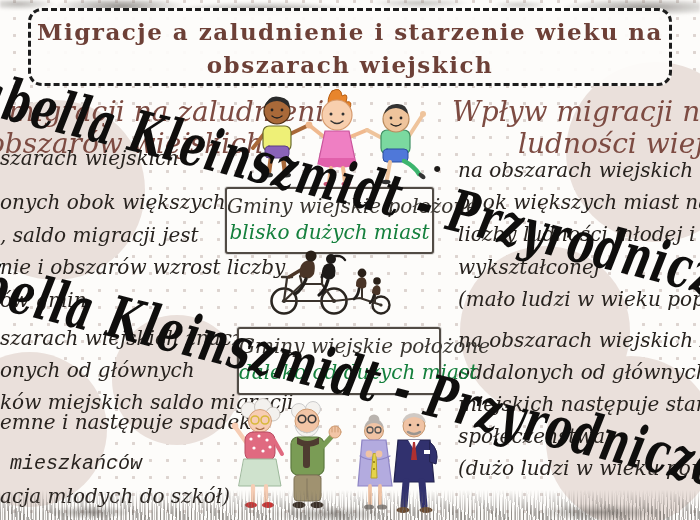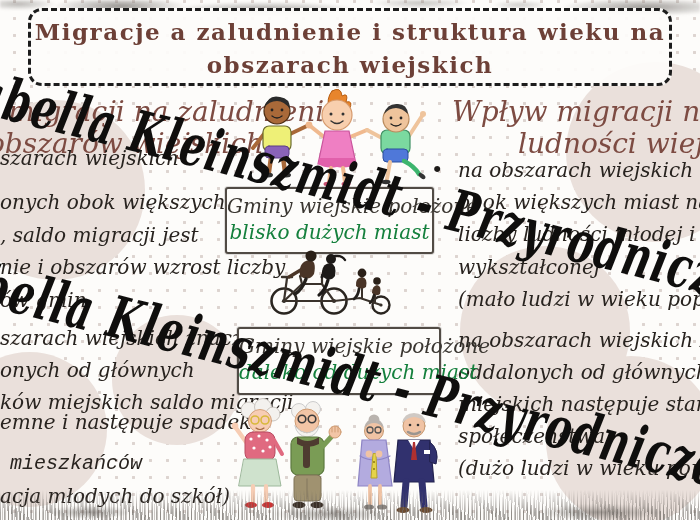--- a/index.html
+++ b/index.html
@@ -66,21 +66,21 @@
   <div class="circle" style="left:112px;top:315px;width:130px;height:130px;"></div>
   <div class="circle" style="left:460px;top:246px;width:170px;height:170px;"></div>
   <div class="circle" style="left:566px;top:62px;width:180px;height:180px;"></div>
   <div class="circle" style="left:546px;top:356px;width:170px;height:170px;"></div>
 
   <div id="grunge-top"></div>
   <div id="grunge-bottom"></div>
 
   <div id="title-box">
     <div class="title-wrap">
-      <div class="title-line">Migracje a zaludnienie i struktura wieku na</div>
+      <div class="title-line">Migracje a zaludnienie i starzenie wieku na</div>
       <div class="title-line">obszarach wiejskich</div>
     </div>
   </div>
 
   <div class="col-heading" style="left:8px;top:95px;">migracji na zaludnienie</div>
   <div class="col-heading" style="left:-12px;top:127px;">obszarów wiejskich</div>
 
   <div class="body-line" style="left:0;top:146px;">szarach wiejskich</div>
   <div class="body-line" style="left:0;top:190px;">onych obok większych</div>
   <div class="body-line" style="left:0;top:223px;">, saldo migracji jest</div>

